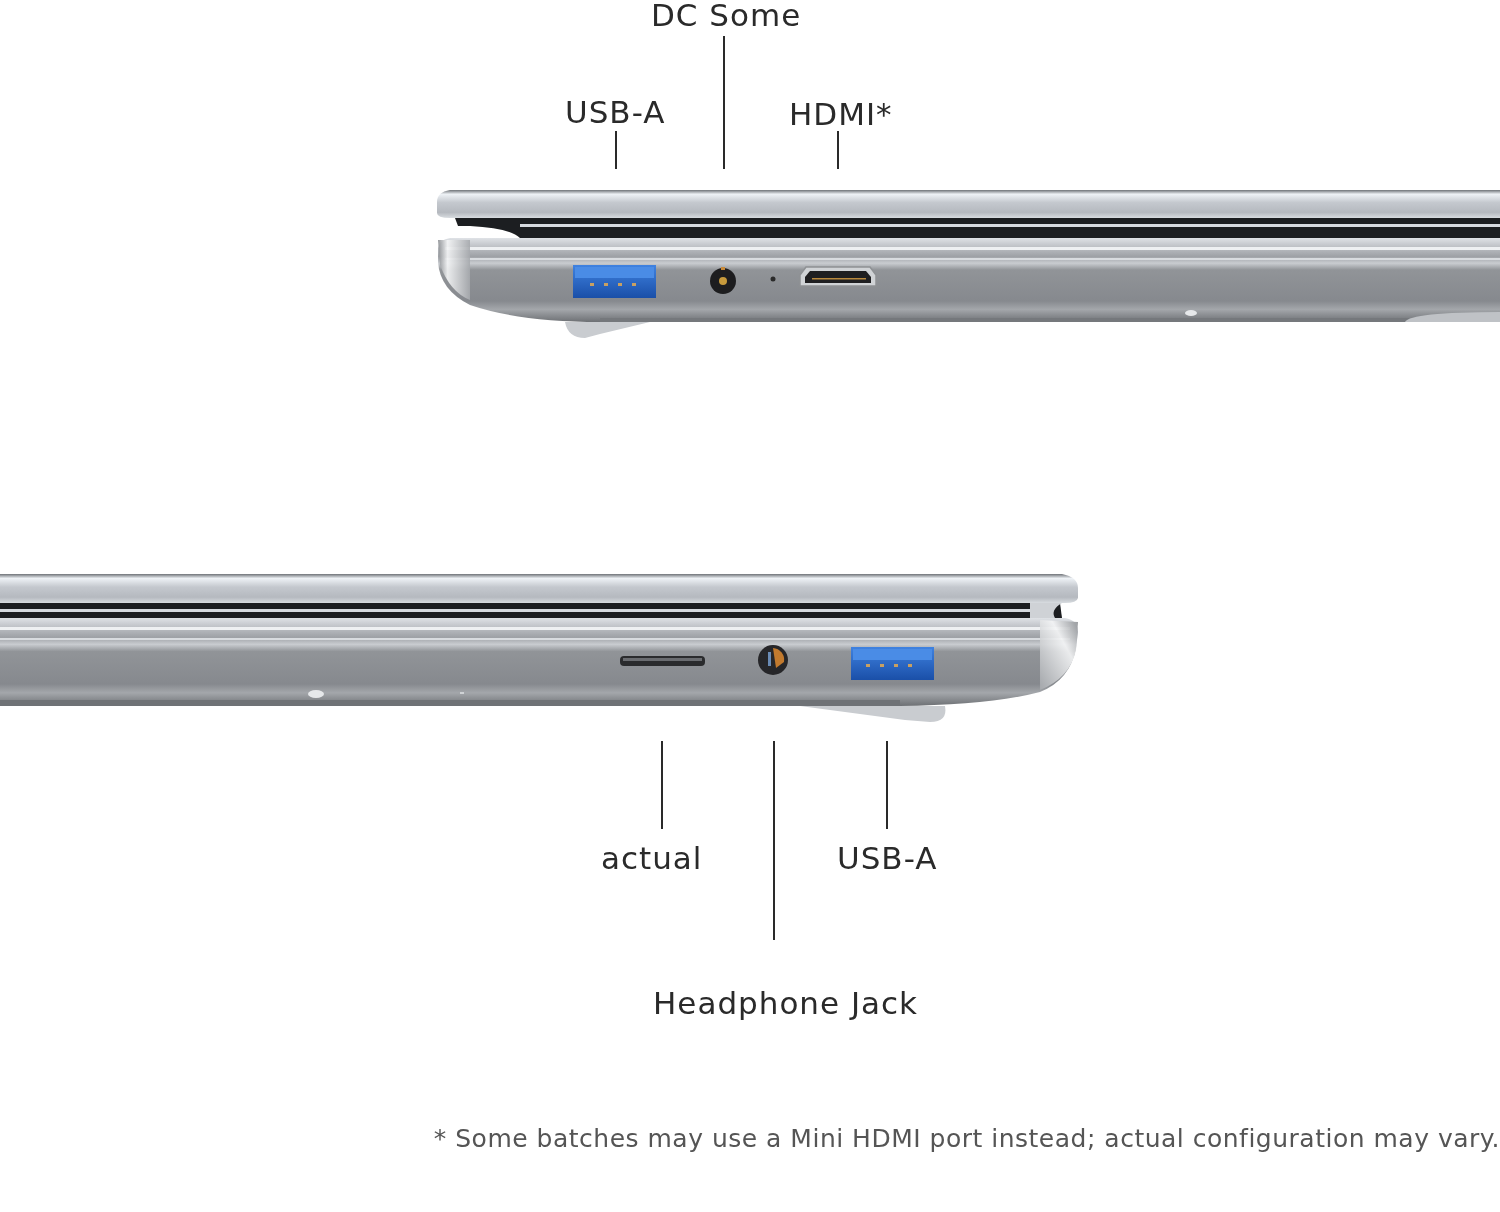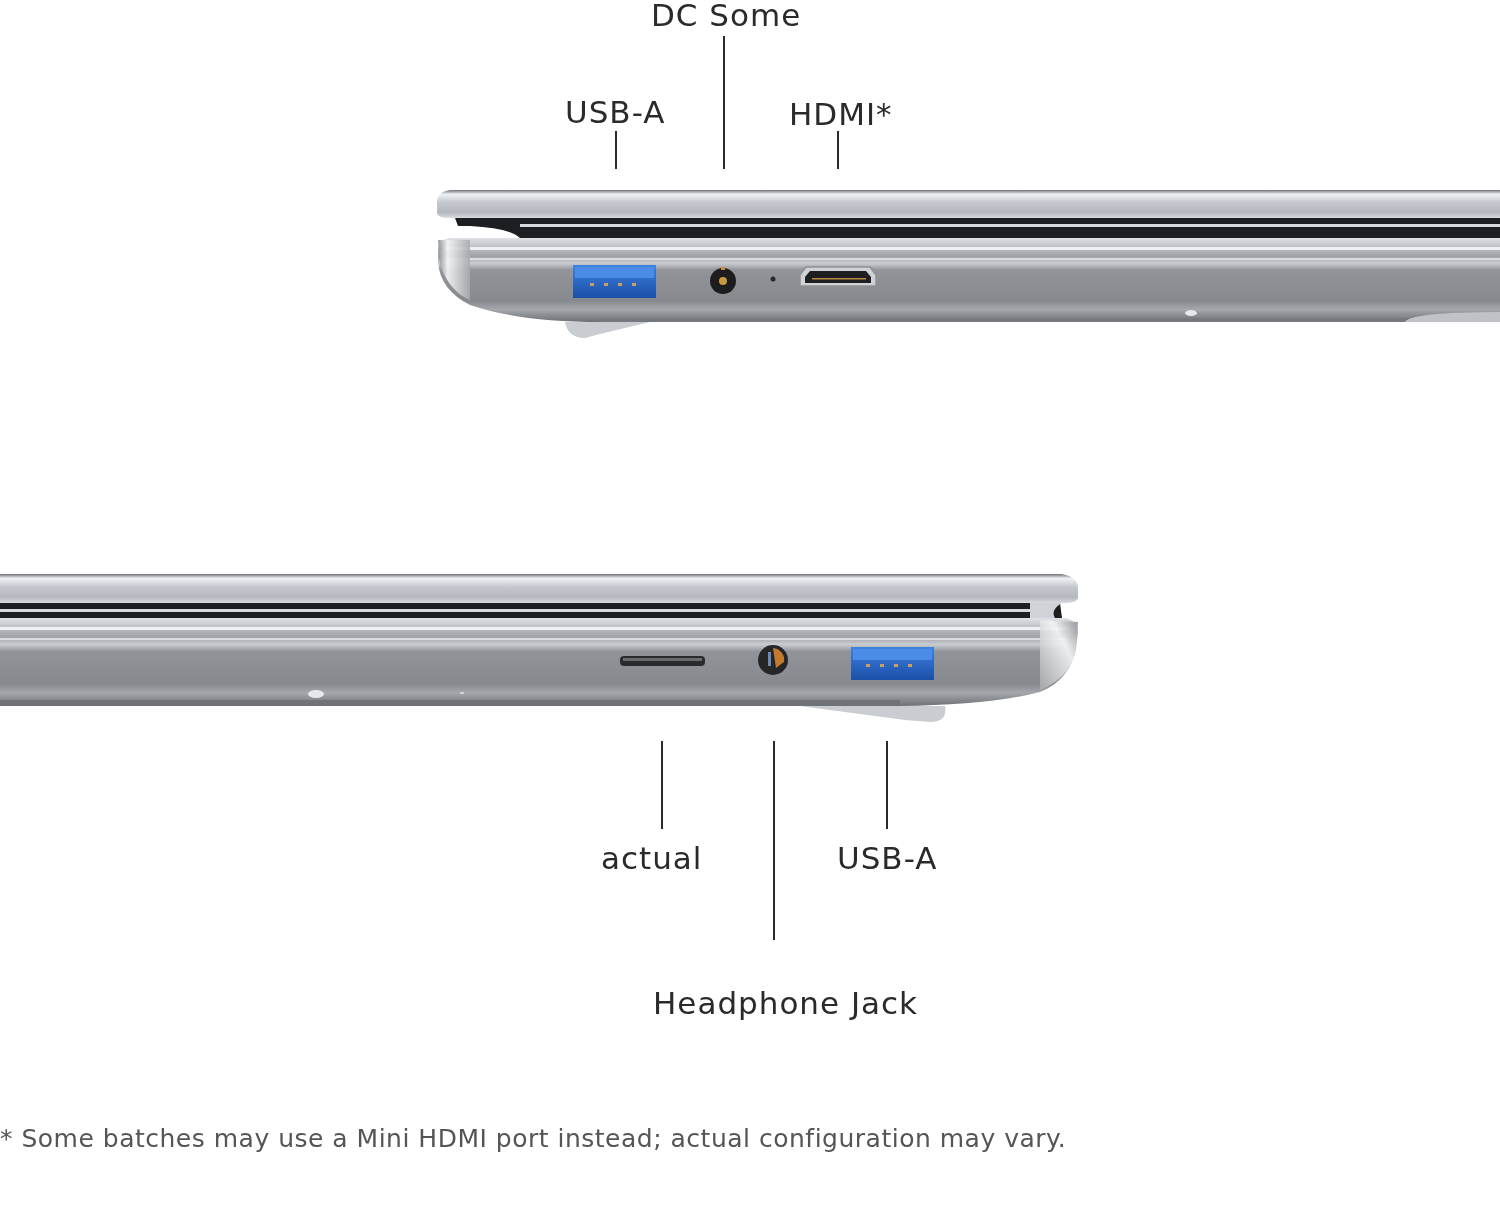--- a/index.html
+++ b/index.html
@@ -1,20 +1,20 @@
 <!DOCTYPE html>
 <html><head>
 <meta charset="utf-8">
 <style>
   html, body { margin:0; padding:0; background:#ffffff; }
   body { width:1500px; height:1212px; position:relative; overflow:hidden;
          font-family:"DejaVu Sans", "Liberation Sans", sans-serif; color:#222; }
   .label { position:absolute; font-size:31px; letter-spacing:1px; color:#2a2a2a; white-space:nowrap; line-height:1; }
   .leader { position:absolute; width:2px; background:#2a2a2a; }
-  .footnote { position:absolute; left:0; width:1500px; top:1124px; text-align:left;
+  .footnote { position:absolute; left:0; width:1500px; top:1124px; text-align:right;
               font-size:25px; color:#555; letter-spacing:0.5px; }
   svg { position:absolute; left:0; top:0; }
 </style>
 </head>
 <body>
 
 <svg width="1500" height="1212" viewBox="0 0 1500 1212">
   <defs>
     <linearGradient id="lid" x1="0" y1="0" x2="0" y2="1">
       <stop offset="0" stop-color="#6f7378"></stop>

